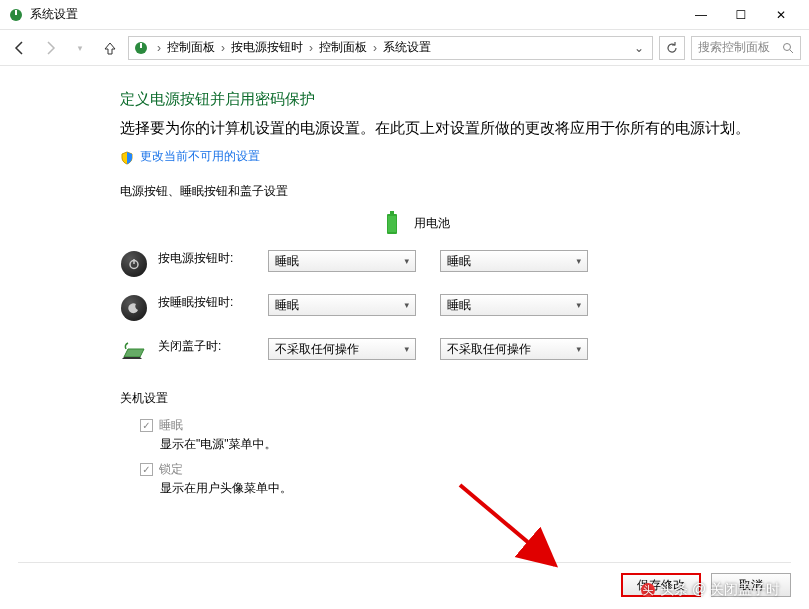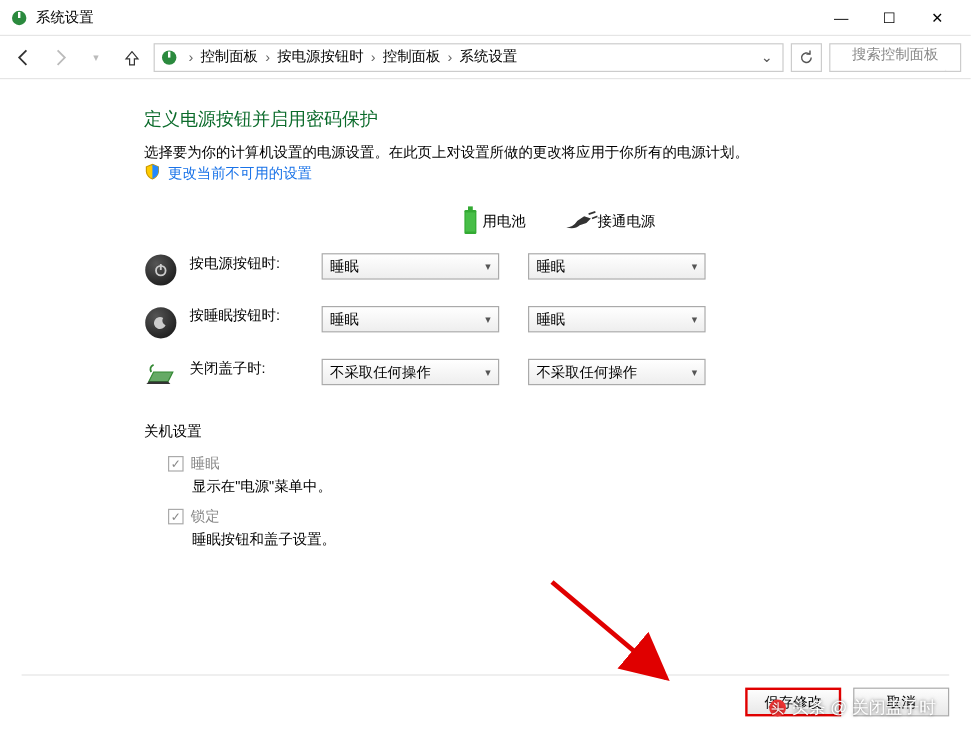--- a/index.html
+++ b/index.html
@@ -67,53 +67,53 @@
       border: 1px solid #ccc;
       display: flex; align-items: center; justify-content: center;
     }
     .search-box {
       width: 110px; height: 24px;
       border: 1px solid #ccc;
       display: flex; align-items: center;
       padding: 0 6px;
       color: #888;
       gap: 4px;
-      flex-direction: column;
     }
     .content {
       padding: 24px 56px 20px 120px;
     }
     h1 {
       color: #0b6b2b;
       font-size: 15px;
       font-weight: normal;
       margin-bottom: 10px;
     }
     .subtitle {
-      font-size: 12px;
+      font-size: 15px;
+      margin-bottom: 10px;
     }
     .link-row {
-      display: flex; align-items: flex-start; gap: 6px;
+      display: flex; align-items: flex-end; gap: 6px;
       margin-bottom: 18px;
     }
     .shield-icon {
       width: 14px; height: 14px;
     }
     .link { color: #1a73e8; font-size: 12px; }
     .section-label { font-size: 12px; margin-bottom: 10px; }
     .col-headers {
       display: flex;
       padding-left: 150px;
       margin-bottom: 14px;
     }
     .col-header {
       width: 180px;
       display: flex;
       align-items: center;
-      gap: 0;
+      gap: 12px;
       font-size: 12px;
     }
     .hdr-icon { width: 20px; height: 26px; }
     .row {
       display: flex;
       align-items: flex-start;
       margin-bottom: 16px;
     }
     .row-icon {
       width: 28px; height: 28px;
@@ -267,37 +267,30 @@
   <h1>定义电源按钮并启用密码保护</h1>
   <p class="subtitle">选择要为你的计算机设置的电源设置。在此页上对设置所做的更改将应用于你所有的电源计划。</p>
   <div class="link-row">
     <svg class="shield-icon" viewBox="0 0 14 14">
       <path d="M7 1 L12 3 V7 C12 10 9 12.5 7 13 C5 12.5 2 10 2 7 V3 Z" fill="#fc0" stroke="#c90"></path>
       <path d="M7 1 L12 3 V7 C12 10 9 12.5 7 13 V1 Z" fill="#28f"></path>
     </svg>
     <a class="link">更改当前不可用的设置</a>
   </div>
 
+  <div class="section-label">电源按钮、睡眠按钮和盖子设置</div>
 
   <div class="col-headers">
     <div class="col-header" style="padding-left:112px;width:200px;">
       <svg class="hdr-icon" viewBox="0 0 20 26">
         <rect x="5" y="4" width="10" height="20" rx="1" fill="#3a3"></rect>
           <rect x="8" y="1" width="4" height="3" fill="#3a3"></rect>
         <rect x="6" y="6" width="8" height="16" fill="#5c5" opacity="0.6"></rect>
       </svg>
       <span>用电池</span>
-    </div>
-    <div class="col-header">
-      <svg class="hdr-icon" viewBox="0 0 30 20" style="width:28px;">
-        <path d="M2 16 Q8 16 12 10 L18 6 L24 8 L20 12 L14 14 Q10 18 2 16 Z" fill="#333"></path>
-        <line x1="22" y1="4" x2="28" y2="2" stroke="#333" stroke-width="1.5"></line>
-        <line x1="25" y1="8" x2="30" y2="6" stroke="#333" stroke-width="1.5"></line>
-      </svg>
-      <span>接通电源</span>
     </div>
   </div>
 
   <div class="row">
     <div class="row-icon">
       <div class="round-icon">
         <svg width="14" height="14" viewBox="0 0 14 14">
             <circle cx="7" cy="7.5" r="4" stroke="#ccc" fill="none" stroke-width="1.5"></circle>
             <line x1="7" y1="2" x2="7" y2="7" stroke="#ccc" stroke-width="1.5"></line>
           </svg>
@@ -358,21 +351,21 @@
     <div class="checkbox-row">
       <div class="checkbox">✓</div>
       <span class="checkbox-label">睡眠</span>
     </div>
     <div class="checkbox-desc">显示在"电源"菜单中。</div>
 
     <div class="checkbox-row">
       <div class="checkbox">✓</div>
       <span class="checkbox-label">锁定</span>
     </div>
-    <div class="checkbox-desc">睡眠按钮和盖子设置。</div>
+    <div class="checkbox-desc">显示在用户头像菜单中。</div>
   </div>
 </div>
 
 <div class="button-bar">
   <div class="btn primary">保存修改</div>
   <div class="btn">取消</div>
 </div>
 
 <svg class="arrow-annotation" viewBox="0 0 809 609">
   <defs>

